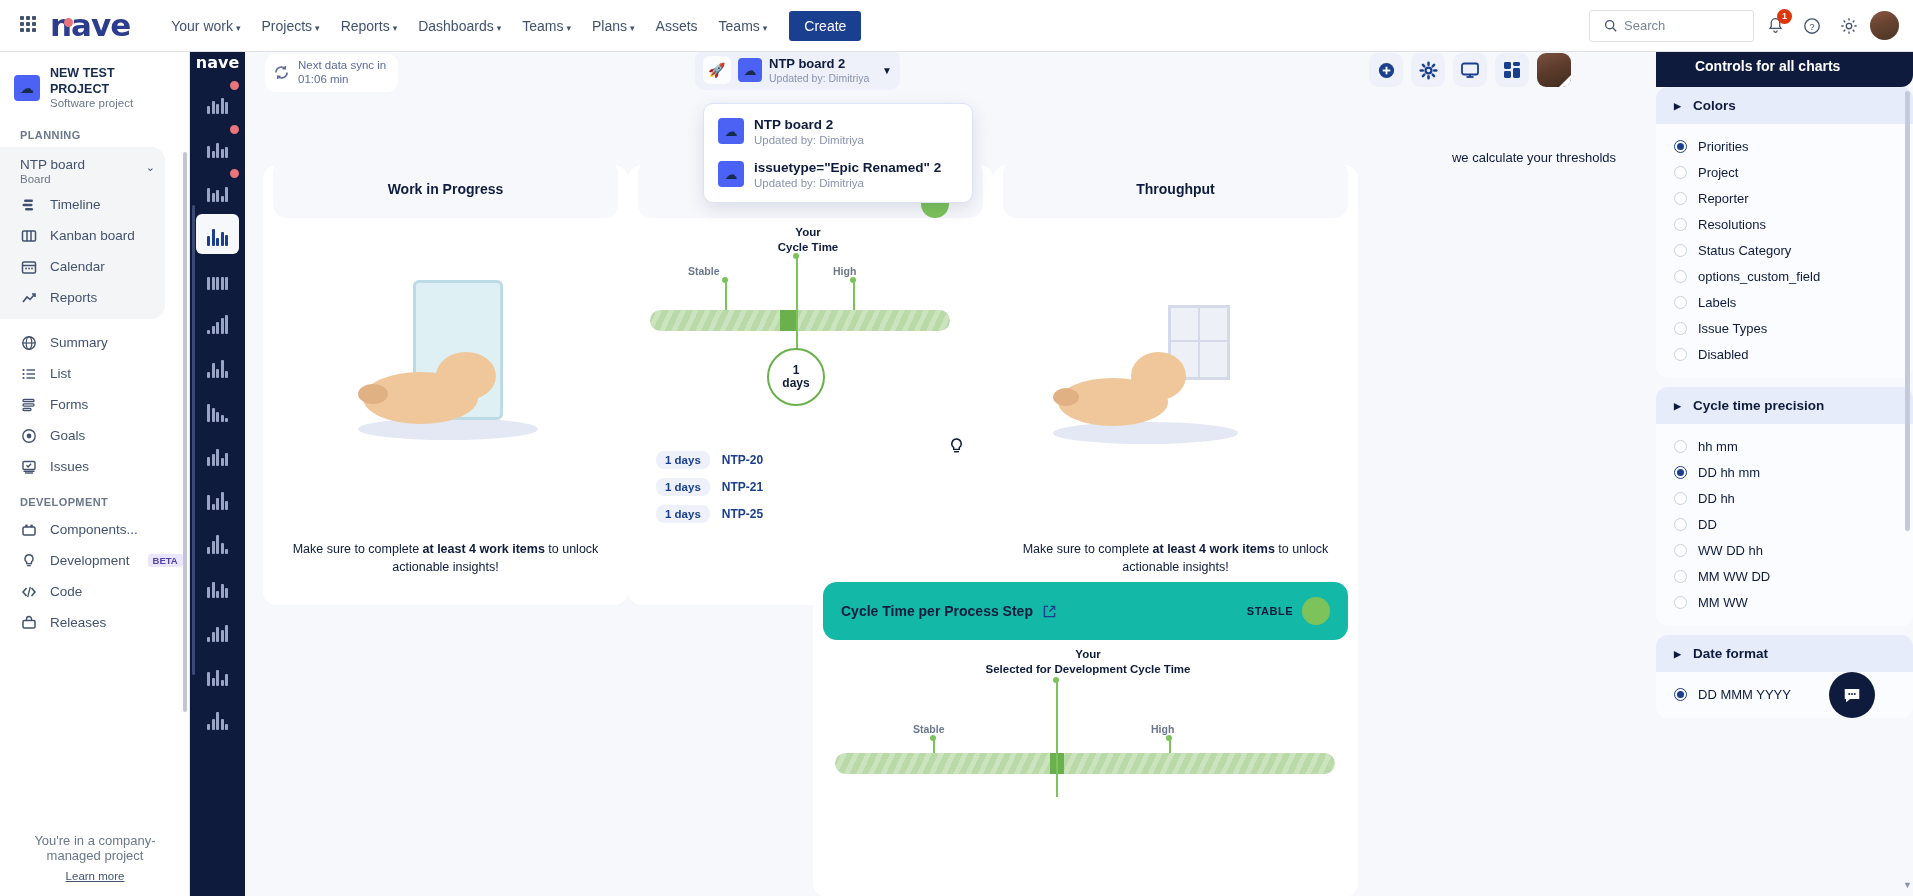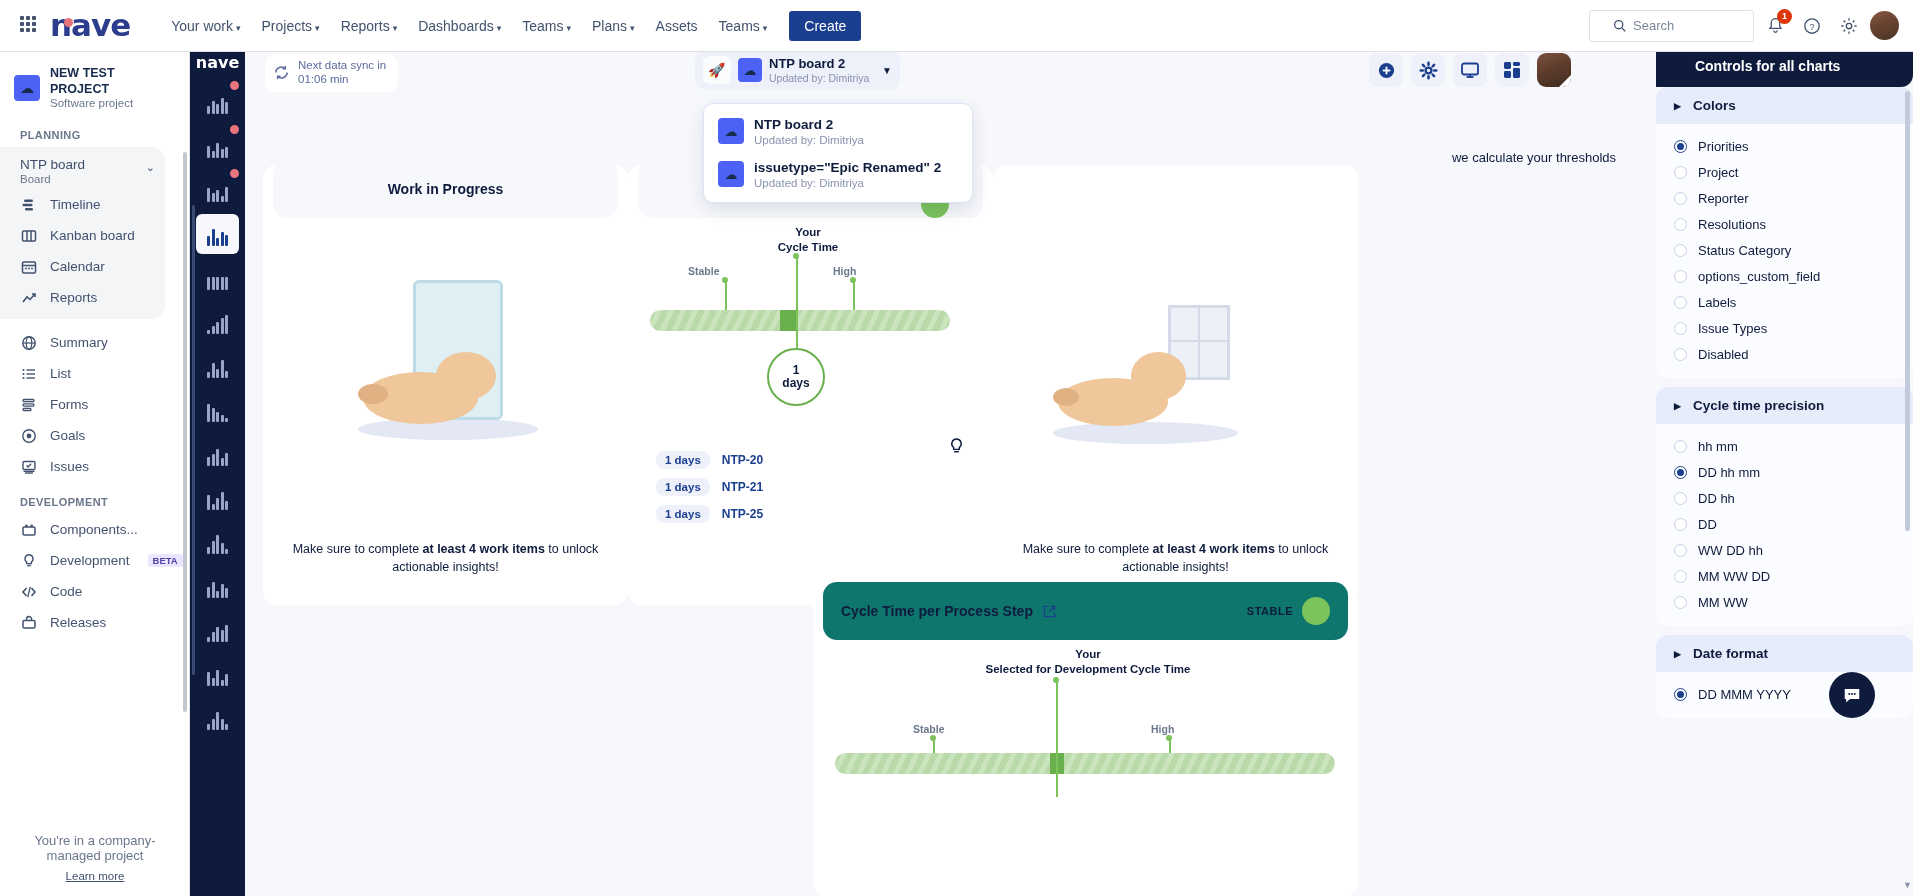--- a/index.html
+++ b/index.html
@@ -24,21 +24,21 @@
   .nave-logo { font-size:31px; font-weight:bold; color:#2d3d8e; letter-spacing:-1px;
       font-family:"DejaVu Sans", sans-serif; position:relative; margin-right:32px; line-height:1; }
   .nave-logo .dot { position:absolute; width:9px; height:9px; background:#e8747c; border-radius:50%; left:14px; top:8px;}
   .nav-items { display:flex; align-items:center; gap:3px; }
   .nav-item { font-size:14px; color:#42526e; padding:7px 9px; border-radius:3px; cursor:pointer; white-space:nowrap;}
   .caret { font-size:9px; margin-left:3px; color:#42526e; }
   .create-btn { background:#1b3f8f; color:#fff; font-size:14px; font-weight:500; padding:7px 15px;
       border-radius:3px; margin-left:10px; cursor:pointer; }
   .nav-right { margin-left:auto; display:flex; align-items:center; gap:5px; }
   .search-box { width:165px; height:32px; border:1px solid #dfe1e6; border-radius:3px;
-      display:flex; align-items:center; padding:0 23px; gap:7px; color:#7a869a; font-size:13px;margin-left:8px; }
+      display:flex; align-items:center; padding:0 14px; gap:7px; color:#7a869a; font-size:13px;margin-left:8px; }
   .nav-icon-btn { width:32px; height:32px; border-radius:50%; display:flex; align-items:center; justify-content:center;
      color:#42526e; position:relative; cursor:pointer; }
   .badge { position:absolute; top:-1px; right:-1px; background:#de350b; color:#fff; font-size:9px;
      min-width:15px; height:15px; border-radius:8px; display:flex; align-items:center; justify-content:center; font-weight:bold;}
   .avatar-nav { width:29px; height:29px; border-radius:50%; overflow:hidden;
       background:linear-gradient(160deg,#8a5a44 0%,#6b4432 40%,#4a3525 100%); }
 
   
   .proj-sidebar {
     position:absolute; top:52px; left:0; width:190px; height:844px;
@@ -671,37 +671,40 @@
         </div>
         <div class="ins-row">
           <span class="ins-chip">1 days</span>
           <span class="ins-key">NTP-25</span>
         </div>
       </div>
       <div class="status-dot" style="position:absolute; left:293px; top:25px; width:28px; height:28px;"></div>
     </div>
 
     <div class="card" style="left:748px; top:120px; width:365px; height:440px;">
+      <div class="card-hdr" style="left:10px; top:-5px; width:345px; height:58px; background:#f7f8fc;">
+        <div class="card-title">Throughput</div>
+      </div>
       <div class="dog" style="left:60px; top:165px; width:200px; height:115px;">
         <div class="floor" style="left:0; top:92px; width:185px; height:22px;"></div>
         <div style="position:absolute; left:115px; top:-25px; width:62px; height:75px; background:#edf0f7; border:3px solid #d4dae8;"></div>
         <div style="position:absolute; left:145px; top:-25px; width:2px; height:75px; background:#d4dae8;"></div>
         <div style="position:absolute; left:115px; top:10px; width:62px; height:2px; background:#d4dae8;"></div>
         <div class="dog-body" style="left:5px; top:48px; width:110px; height:48px;"></div>
         <div class="dog-body" style="left:78px; top:22px; width:55px; height:48px;"></div>
         <div class="dog-body" style="left:0px; top:58px; width:26px; height:18px; background:#e0b183;"></div>
       </div>
       <div class="empty-note">
         <span>Make sure to complete </span><b>at least 4 work items</b><span> to unlock actionable insights!</span>
       </div>
     </div>
 
 
     <div class="card" style="left:568px; top:542px; width:545px; height:310px;">
-      <div class="card-hdr" style="left:10px; top:-5px; width:525px; height:58px; background:#0f766e; justify-content:space-between;gap:47px;">
+      <div class="card-hdr" style="left:10px; top:-5px; width:525px; height:58px; background:#14b8a6; justify-content:space-between;gap:47px;">
         <div style="display:flex; align-items:center; gap:10px;">
           <div class="card-title">Cycle Time per Process Step</div>
           <svg width="13" height="13" viewBox="0 0 14 14">
               <path d="M5.5 1.5H1.5v11h11V8.5" fill="none" stroke="#1b3f8f" stroke-width="1.5"></path>
               <path d="M8.5 1.5h4v4M12.5 1.5L7 7" fill="none" stroke="#1b3f8f" stroke-width="1.5"></path>
             </svg>
         </div>
         <div class="status-pill" style="position:static;">
           <span class="lbl">STABLE</span>
           <span class="status-dot"></span>

